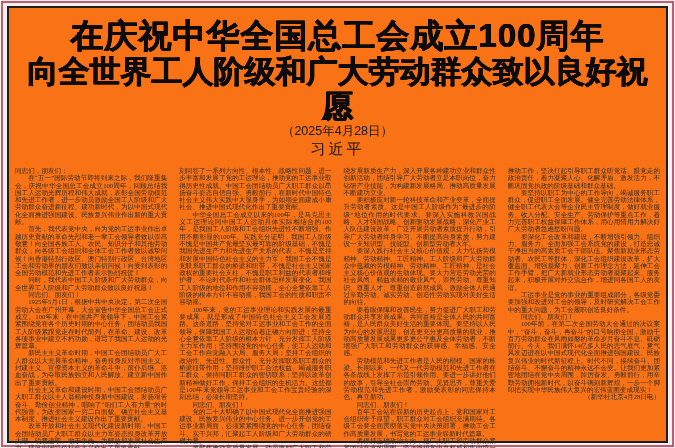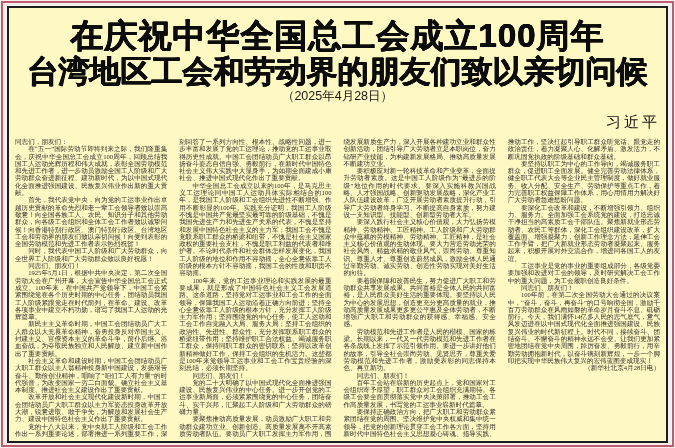--- a/index.html
+++ b/index.html
@@ -7,58 +7,58 @@
     position:relative;width:675px;height:448px;
     background:#f3f1ee;overflow:hidden;
     font-family:"Liberation Serif", serif;
   }
   .outer-border{
     position:absolute;left:1px;top:1px;right:1px;bottom:1px;
     border:2px solid #c25a70;pointer-events:none;
   }
   .frame{
     position:absolute;left:7px;top:6px;right:7px;bottom:5px;
-    border:2px solid #1d1d1d;background:#fef9c3;
+    border:2px solid #1d1d1d;background:#f97316;
     box-sizing:border-box;padding:2px 6px 0 6px;
   }
   .headline{
     text-align:center;color:#0c0c0c;
     font-family:"Liberation Sans", sans-serif;
     font-weight:900;
     text-shadow:0.4px 0 0 #000, -0.4px 0 0 #000, 0 0.3px 0 #000;
   }
   .headline .l1{font-size:33px;line-height:36px;margin-top:8px;letter-spacing:1px;}
   .headline .l2{font-size:31px;line-height:35px;letter-spacing:0px;}
   .dateline{
     text-align:center;font-size:12.5px;line-height:15px;color:#161616;
     font-family:"Liberation Sans", sans-serif;
   }
   .author{
-    text-align:right;font-size:15px;line-height:17px;margin-top:9px;color:#111;
-    font-family:Liberation Sans, sans-serif;letter-spacing:3px;
+    text-align:center;font-size:15px;line-height:17px;margin-top:3px;color:#111;
+    font-family:Liberation Mono, monospace;letter-spacing:3px;
   }
   .columns{
     margin-top:8px;height:302px;overflow:hidden;
     column-count:4;column-gap:12px;column-fill:auto;
     font-size:6.6px;line-height:7.3px;color:#2e2c2b;
     text-align:justify;
   }
   .columns p{margin:0;text-indent:2em;}
   .columns p.flush{text-indent:0;}
   .credit{float:right;text-indent:0;color:#2e2c2b;}
 </style>
 </head>
 <body>
 
 <div class="canvas">
   <div class="outer-border"></div>
   <div class="frame">
     <div class="headline">
       <div class="l1">在庆祝中华全国总工会成立100周年</div>
-      <div class="l2">台湾地区工会和劳动界的朋友们致以亲切问候</div>
+      <div class="l2">向全世界工人阶级和广大劳动群众致以良好祝愿</div>
     </div>
     <div class="dateline">（2025年4月28日）</div>
     <div class="author">习近平</div>
     <div class="columns" id="body-columns">
         <p class="flush">同志们，朋友们：</p>
         <p>在“五一”国际劳动节即将到来之际，我们隆重集会，庆祝中华全国总工会成立100周年，回顾总结我国工人运动光辉历程和伟大成就，表彰全国劳动模范和先进工作者，进一步动员激励全国工人阶级和广大劳动群众奋进新征程、建功新时代，为以中国式现代化全面推进强国建设、民族复兴伟业作出新的重大贡献。</p>
         <p>首先，我代表党中央，向为党的工运事业作出卓越历史贡献的革命先烈和老一辈工会领导者致以崇高敬意！向全国各族工人、农民、知识分子和其他劳动群众，向各级工会组织和全体工会工作者致以诚挚问候！向香港特别行政区、澳门特别行政区、台湾地区工会和劳动界的朋友们致以亲切问候！向受到表彰的全国劳动模范和先进工作者表示热烈祝贺！</p>
         <p>同时，我代表中国工人阶级和广大劳动群众，向全世界工人阶级和广大劳动群众致以良好祝愿！</p>
         <p>同志们、朋友们！</p>
         <p>1925年5月1日，根据中共中央决定，第二次全国劳动大会在广州开幕，大会宣告中华全国总工会正式成立。100年来，在中国共产党领导下，中国工会紧紧围绕党在各个历史时期的中心任务，团结动员我国工人阶级紧跟党走在时代前列，在革命、建设、改革各项事业中建立不朽功勋，谱写了我国工人运动的光辉篇章。</p>

